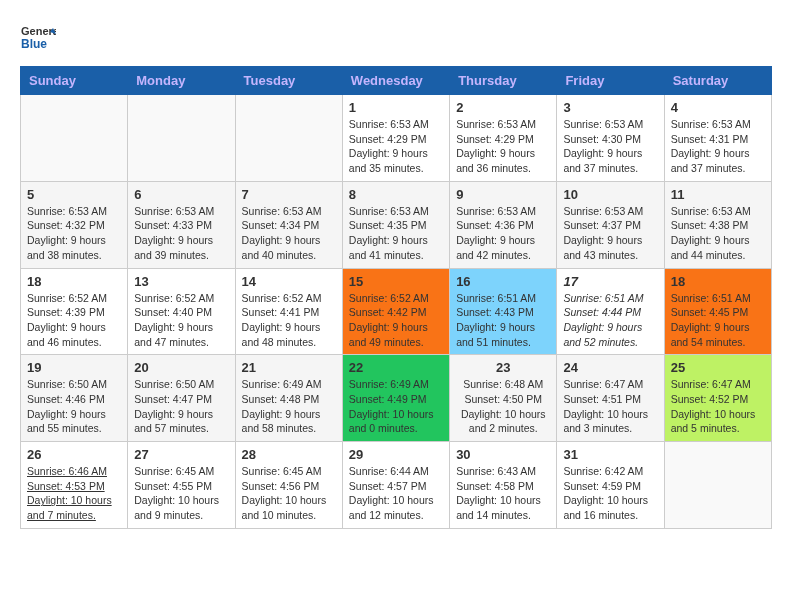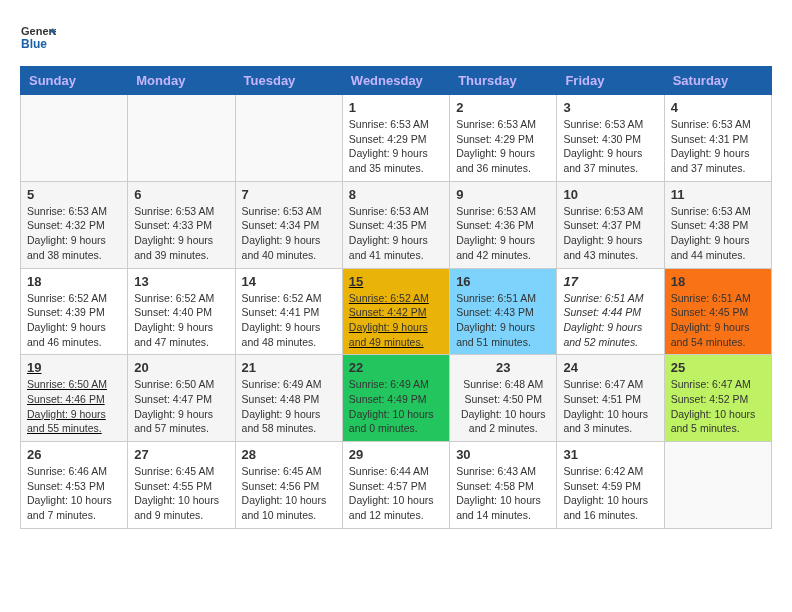--- a/index.html
+++ b/index.html
@@ -204,21 +204,21 @@
 Daylight: 9 hours
 and 47 minutes.</div>
         </td>
         <td style="background: rgb(255, 255, 255);">
           <span class="day-num">14</span>
           <div class="day-info" style="white-space: pre-line;">Sunrise: 6:52 AM
 Sunset: 4:41 PM
 Daylight: 9 hours
 and 48 minutes.</div>
         </td>
-        <td style="background: #eab308; text-decoration: underline;">
+        <td style="background: #f97316;">
           <span class="day-num">15</span>
           <div class="day-info" style="white-space: pre-line;">Sunrise: 6:52 AM
 Sunset: 4:42 PM
 Daylight: 9 hours
 and 49 minutes.</div>
         </td>
         <td style="background: #7dd3fc;">
           <span class="day-num">16</span>
           <div class="day-info" style="white-space: pre-line;">Sunrise: 6:51 AM
 Sunset: 4:43 PM
@@ -234,21 +234,21 @@
         </td>
         <td style="background: #f97316;">
           <span class="day-num">18</span>
           <div class="day-info" style="white-space: pre-line;">Sunrise: 6:51 AM
 Sunset: 4:45 PM
 Daylight: 9 hours
 and 54 minutes.</div>
         </td>
       </tr>
       <tr>
-        <td style="background: rgb(245, 245, 245); text-decoration: underline;">
+        <td style="background: rgb(245, 245, 245);">
           <span class="day-num">19</span>
           <div class="day-info" style="white-space: pre-line;">Sunrise: 6:50 AM
 Sunset: 4:46 PM
 Daylight: 9 hours
 and 55 minutes.</div>
         </td>
         <td style="background: rgb(245, 245, 245);">
           <span class="day-num">20</span>
           <div class="day-info" style="white-space: pre-line;">Sunrise: 6:50 AM
 Sunset: 4:47 PM
@@ -287,21 +287,21 @@
           <span class="day-num">25</span>
           <div class="day-info" style="white-space: pre-line;">Sunrise: 6:47 AM
 Sunset: 4:52 PM
 Daylight: 10 hours
 and 5 minutes.</div>
         </td>
       </tr>
       <tr>
         <td style="background: rgb(255, 255, 255);">
           <span class="day-num">26</span>
-          <div class="day-info" style="white-space: pre-line;">Sunrise: 6:46 AM
+          <div class="day-info" style="white-space: pre-line; text-decoration: underline;">Sunrise: 6:46 AM
 Sunset: 4:53 PM
 Daylight: 10 hours
 and 7 minutes.</div>
         </td>
         <td style="background: rgb(255, 255, 255);">
           <span class="day-num">27</span>
           <div class="day-info" style="white-space: pre-line;">Sunrise: 6:45 AM
 Sunset: 4:55 PM
 Daylight: 10 hours
 and 9 minutes.</div>

